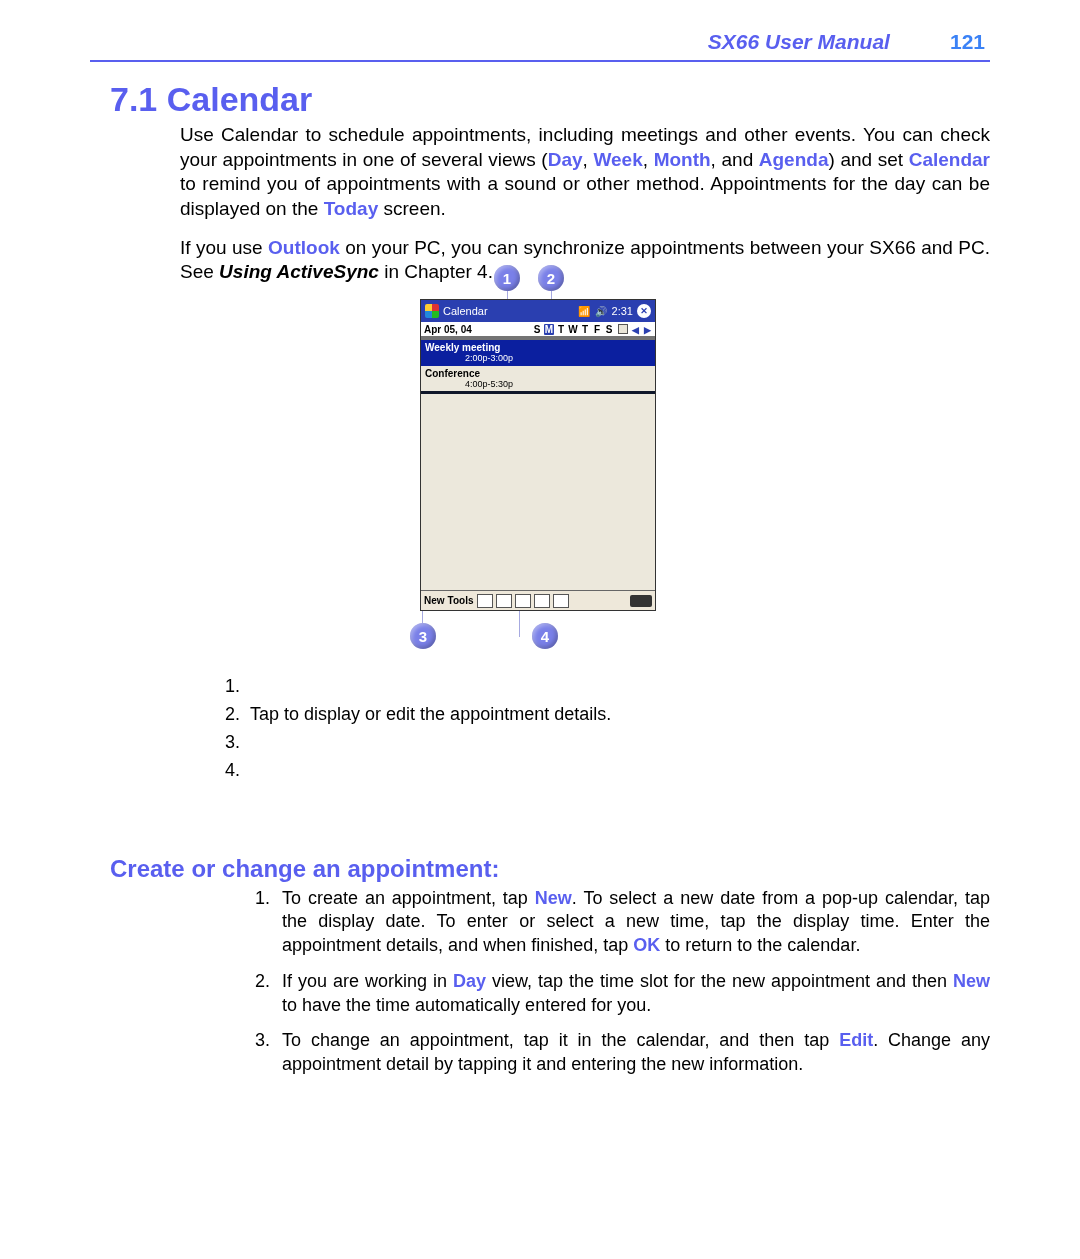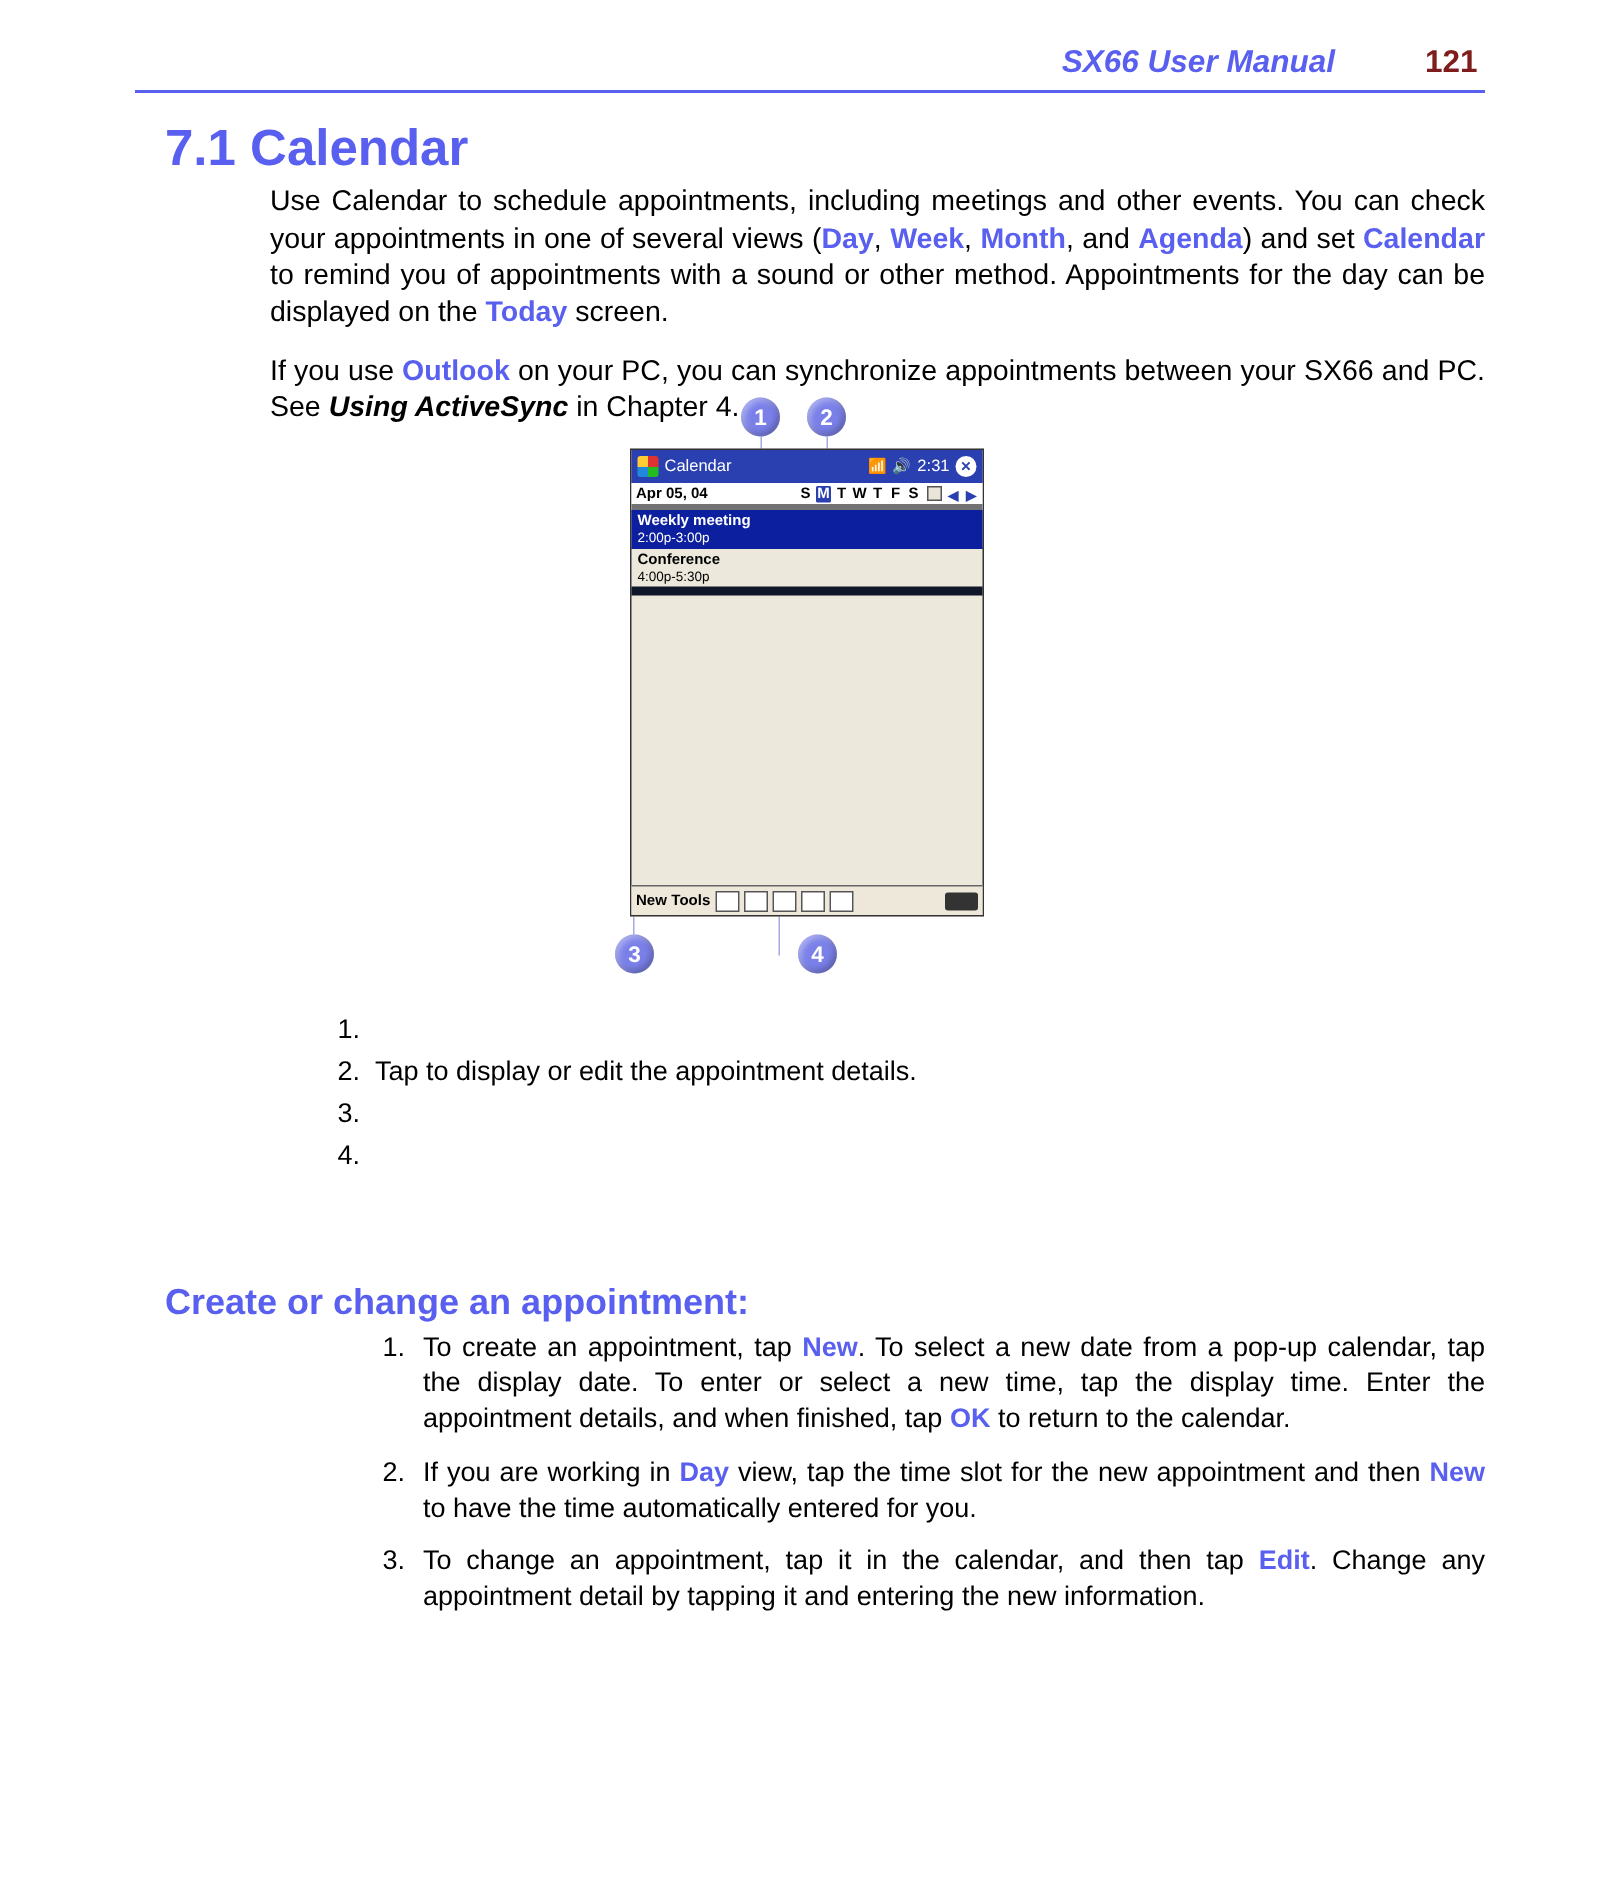--- a/index.html
+++ b/index.html
@@ -16,21 +16,21 @@
     margin: 0 auto;
   }
   .hdr {
     display: flex; justify-content: flex-end; align-items: flex-end;
     gap: 60px;
     padding-right: 5px;
   }
   .hdr-title {
     font-style: italic; font-weight: bold; color: #595FEF; font-size: 21px;
   }
-  .hdr-page { font-size: 21px; color: #7f1d1d; font-weight: 600;}
+  .hdr-page { font-size: 21px; color: #3b82f6; font-weight: 600;}
   .hdr-rule {
     border: none; border-top: 2px solid #595FEF; margin: 6px 0 18px 0;
   }
   .section-title {
     color: #595FEF; font-weight: bold; font-size: 34px; margin: 6px 0 4px 20px;
   }
   .body-para {
     font-size: 19px; line-height: 1.3; text-align: justify;
     margin: 0 0 14px 90px;
   }
@@ -78,24 +78,24 @@
     height: 18px; background: #fff; display: flex; align-items: center;
     font-size: 10px; font-weight: bold; padding: 0 3px; gap: 4px;
     border-bottom: 4px solid #737373;
   }
   .datebar .dow { display:flex; gap:2px; }
   .datebar .dow span { width:10px; text-align:center;}
   .datebar .dow .sel { background:#2a3fb0; color:#fff; border-radius:1px;}
   .datebar .goto { width:10px;height:10px;border:1px solid #555;background:#e9e5d8;}
   .datebar .arrow { width:8px;height:8px; font-size:9px; color:#2a3fb0; }
   .appt {
-    padding: 2px 4px; font-size: 10px; border-bottom: 6px solid #0f172a;
+    padding: 2px 4px; font-size: 10px; border-bottom: 3px solid #0f172a;
   }
   .appt.sel { background:#0b1f9f; color:#fff; border-bottom:1px solid #0b1f9f;}
-  .appt .t { font-size: 9px; }
+  .appt .t { font-size: 9px; margin-left: 40px; }
   .appt .n { font-weight: bold; }
   .dev-toolbar {
     position: absolute; bottom: 0; left: 0; right: 0;
     height: 20px; background: #eee8da; border-top: 1px solid #666;
     display: flex; align-items: center; font-size: 10px; font-weight: bold;
     padding: 0 3px; gap: 3px;
   }
   .dev-toolbar .vbtn {
     width: 16px; height: 14px; border: 1px solid #555; background: #fff;
     display: inline-block;

